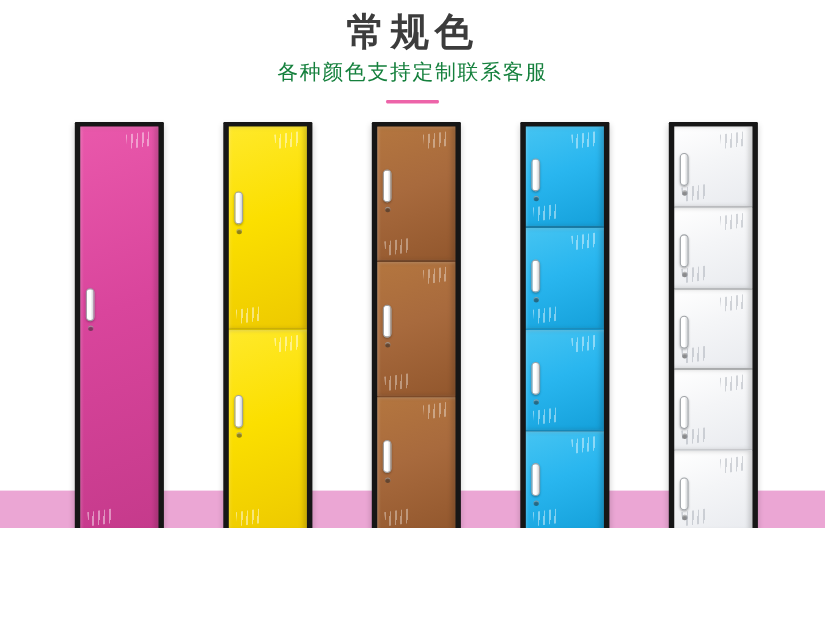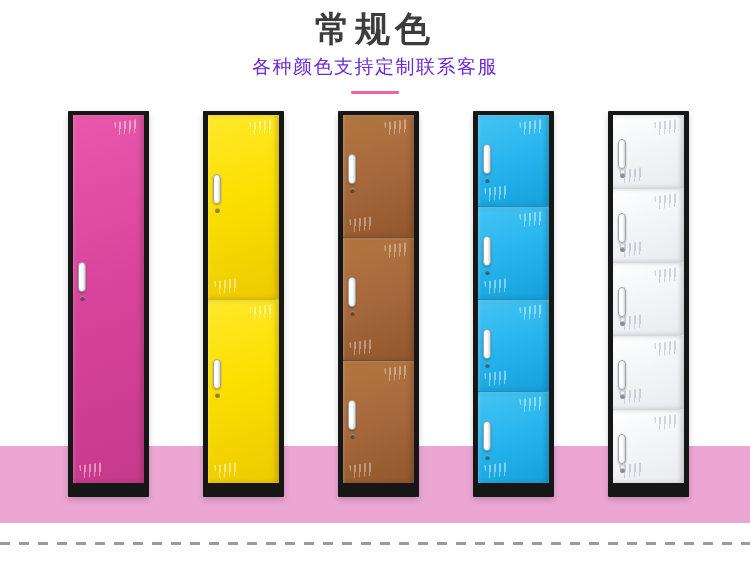--- a/index.html
+++ b/index.html
@@ -1,18 +1,18 @@
 <!DOCTYPE html>
 <html><head>
 <meta charset="utf-8">
 <style>
   html,body{margin:0;padding:0;background:#ffffff;}
   .page{
-    position:relative;width:750px;height:561px;background:#ffffff;overflow:hidden;
-    font-family:Liberation Serif, serif;
+    position:relative;width:750px;height:480px;background:#ffffff;overflow:hidden;
+    font-family:Liberation Sans, sans-serif;
   }
   .title{
     margin:0;padding-top:12px;text-align:center;
     font-size:35px;font-weight:700;letter-spacing:5px;line-height:1.05;
   }
   .subtitle{
     margin:8px 0 0;text-align:center;
     font-size:19px;letter-spacing:1.5px;line-height:1.1;
   }
   .accent-divider{width:48px;height:3px;margin:13px auto 0;border-radius:1px;}
@@ -42,21 +42,21 @@
   .shine-tr{right:7px;top:6px;width:22px;height:13px;}
   .shine-bl{left:7px;bottom:6px;width:22px;height:13px;}
   .dashed-line{position:absolute;left:0;top:542px;width:750px;height:3px;}
 </style>
 </head>
 <body>
 
 <div class="page">
 
   <h1 class="title" style="color: rgb(60, 60, 60);">常规色</h1>
-  <p class="subtitle" style="color: #6d28d9;">各种颜色支持定制联系客服</p>
+  <p class="subtitle" style="color: #15803d;">各种颜色支持定制联系客服</p>
   <div class="accent-divider" style="background: rgb(237, 100, 169);"></div>
 
   <div class="scene">
     <div class="floor" style="background: rgb(235, 166, 212);"></div>
 
   <div class="locker" style="left: 68px; top: 111px; width: 81px; height: 386px; background: rgb(22, 22, 22);">
         <div class="doors">
           <div class="door" style="background: linear-gradient(160deg, rgb(233, 88, 171) 0%, rgb(217, 69, 156) 45%, rgb(197, 58, 139) 100%);">
             <span class="handle" style="top: 147px;"></span>
             <span class="keyhole" style="top: 181px;"></span>

